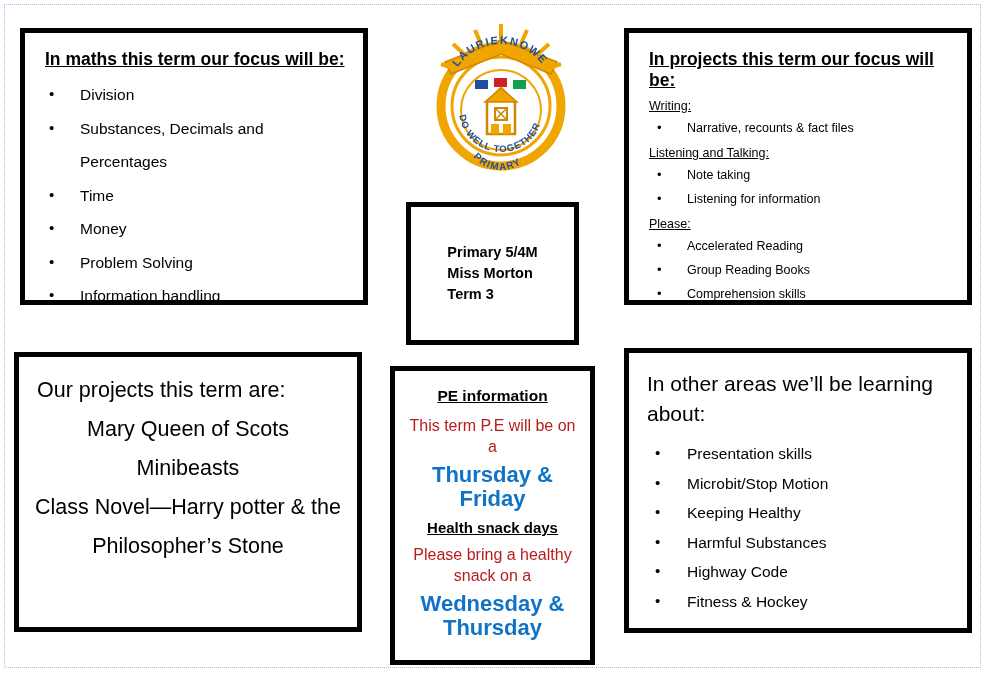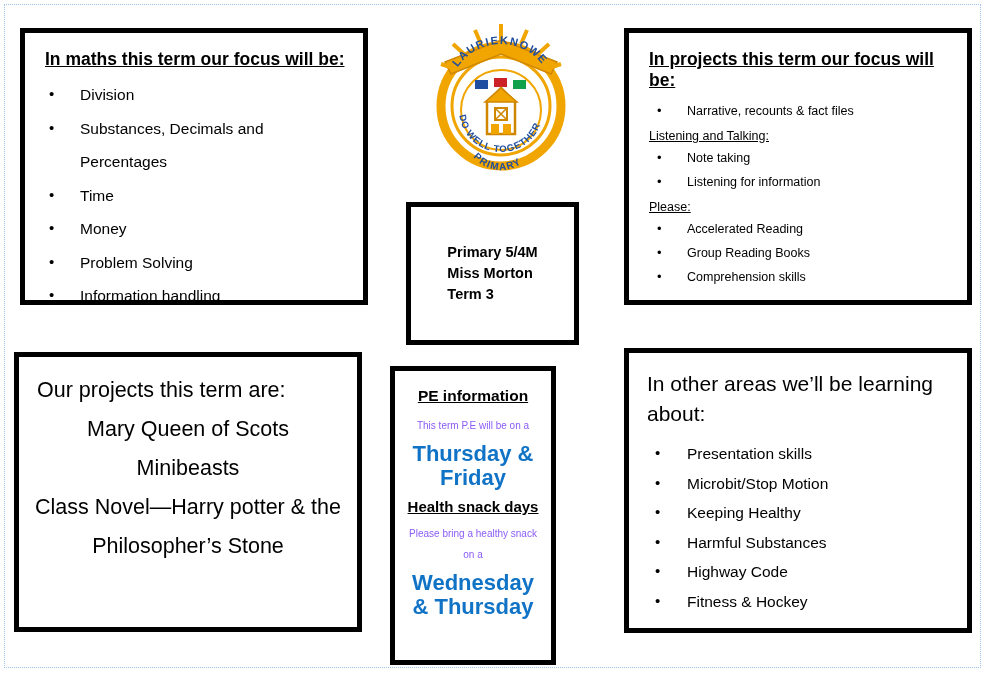--- a/index.html
+++ b/index.html
@@ -132,32 +132,32 @@
     line-height: 39px;
     color: #000;
   }
   #projects-box .proj-line.first {
     text-align: left;
     padding-left: 4px;
   }
   
   #pe-box {
     left: 390px; top: 366px;
-    width: 166px; height: 299px;
+    width: 205px; height: 299px;
     padding: 10px 10px 0 10px;
     text-align: center;
   }
   #pe-heading {
     font-size: 15.5px;
     margin: 6px 0 10px 0;
   }
   #pe-box .pe-text {
-    font-size: 10px;
+    font-size: 16px;
     line-height: 21px;
-    color: #8b5cf6;
+    color: #b91c1c;
     margin: 6px 0;
   }
   #pe-box .pe-highlight {
     font-size: 22px;
     font-weight: bold;
     color: #1073c6;
     line-height: 24px;
     margin: 4px 0 8px 0;
   }
   #pe-subheading {
@@ -252,20 +252,21 @@
 
       <text font-family="Liberation Sans, sans-serif" font-size="10" font-weight="bold" fill="#1f4ea1" letter-spacing="1.2">
         <textPath href="#arcBot" startOffset="22%">PRIMARY</textPath>
       </text>
     </svg>
   </div>
 
   <div class="box" id="literacy-box">
     <div class="heading-underline" id="literacy-heading">In projects this term our focus will be:</div>
 
+    <div class="sub-head">Writing:</div>
     <ul class="bullets">
       <li>Narrative, recounts &amp; fact files</li>
     </ul>
 
     <div class="sub-head">Listening and Talking:</div>
     <ul class="bullets">
       <li>Note taking</li>
       <li>Listening for information</li>
     </ul>
 

